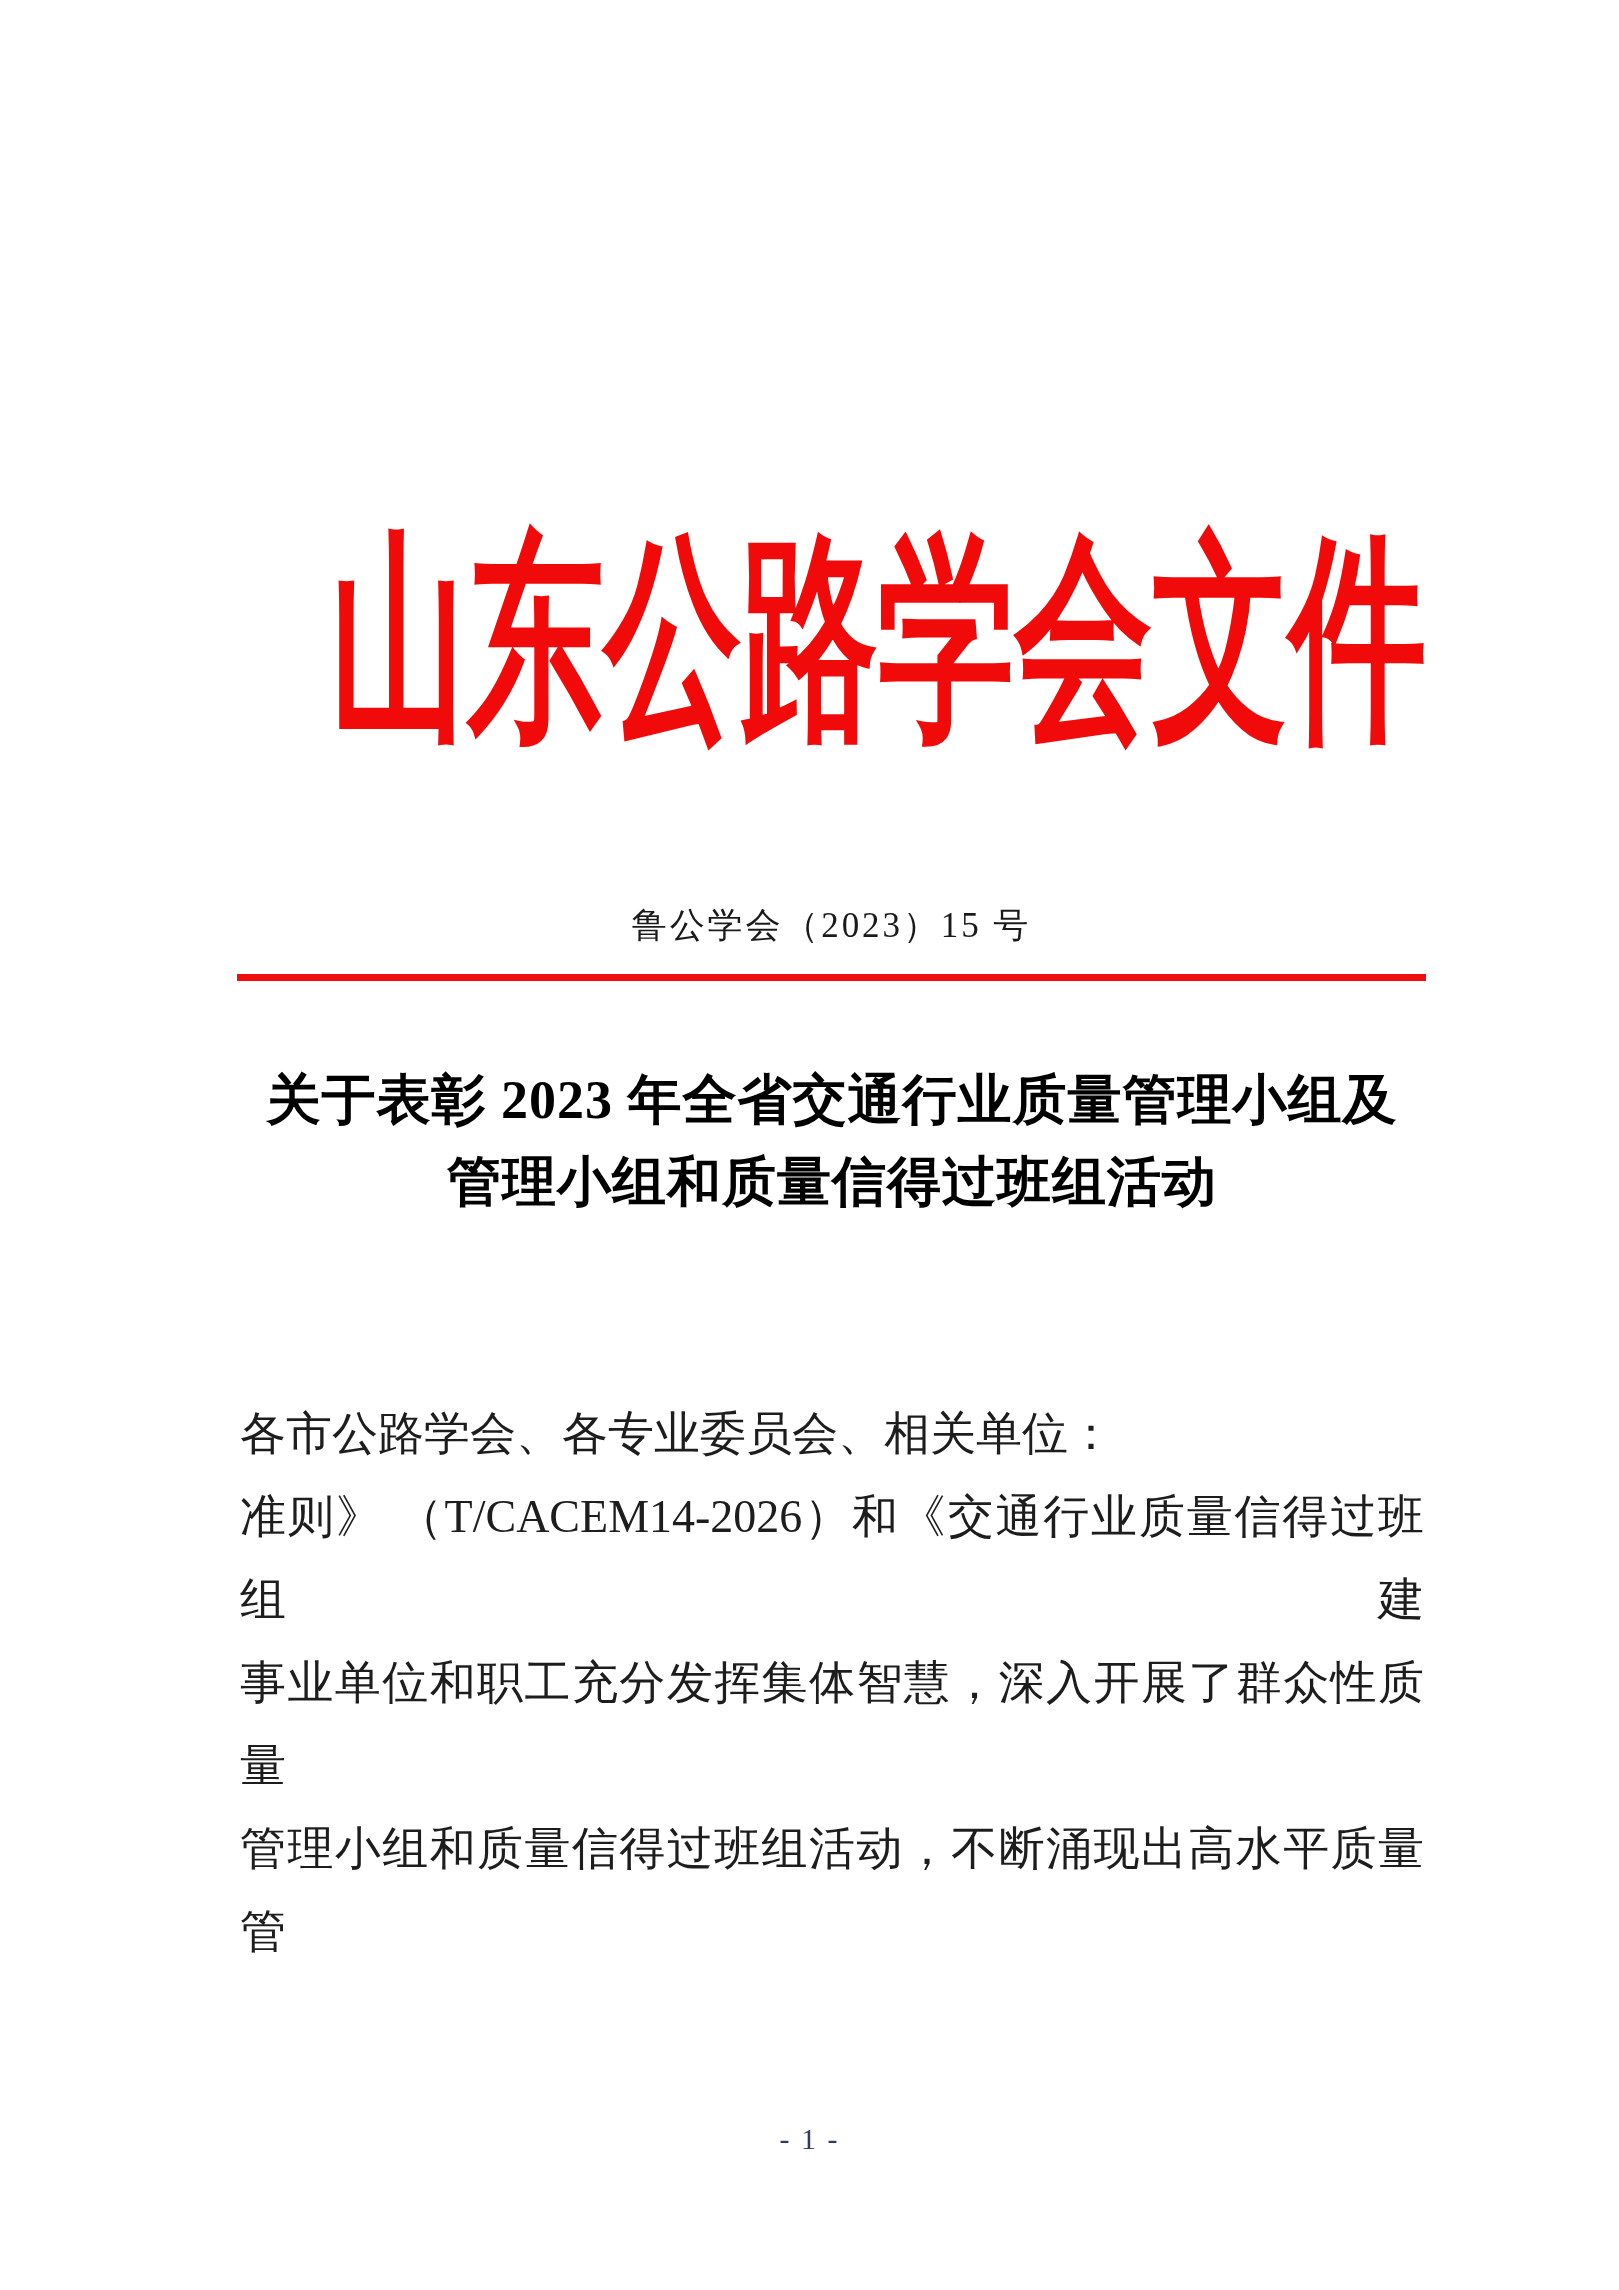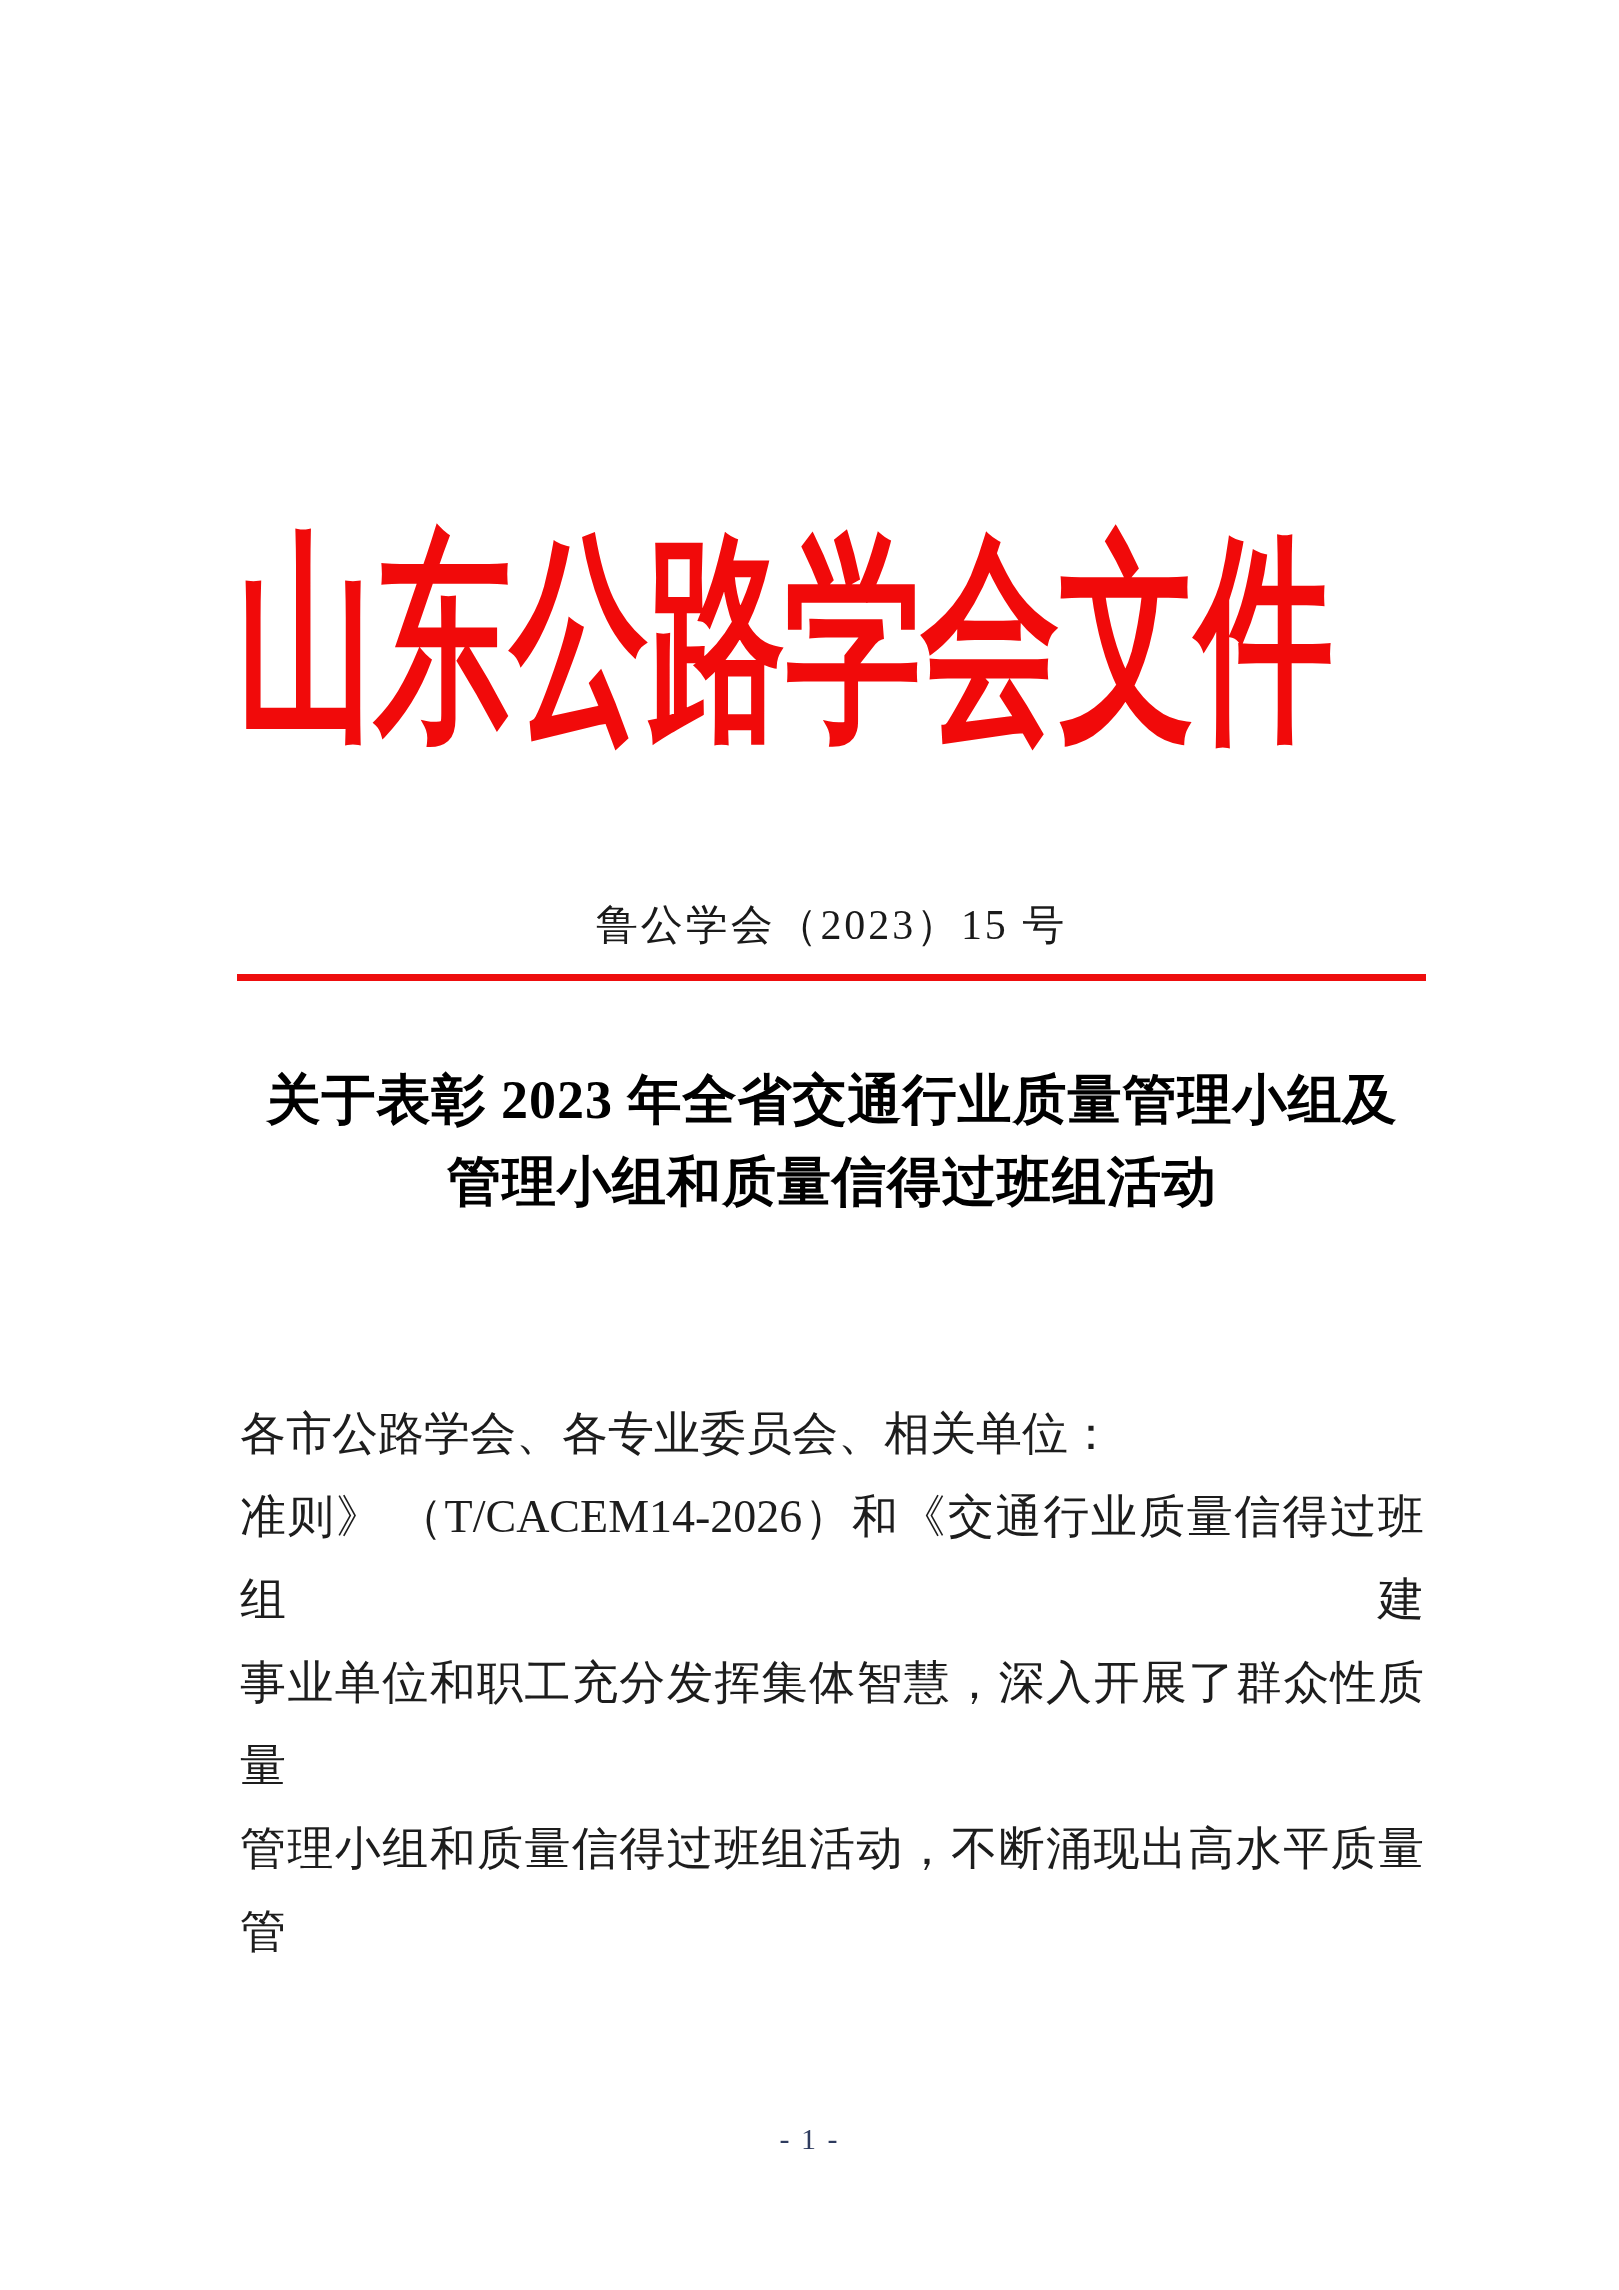--- a/index.html
+++ b/index.html
@@ -17,41 +17,41 @@
   }
   
   .letterhead {
     position: absolute;
     top: 527px;
     left: 237px;
     width: 1189px;
     height: 229px;
     display: flex;
     align-items: center;
-    justify-content: flex-start;
+    justify-content: flex-end;
   }
   .letterhead-text {
     display: inline-block;
     font-size: 137px;
     line-height: 1;
     font-weight: 700;
     color: #f10a0a;
     white-space: nowrap;
     letter-spacing: 0px;
     transform: scaleY(1.62);
     transform-origin: center center;
   }
   
   .doc-number {
     position: absolute;
     top: 898px;
     left: 237px;
     width: 1189px;
     text-align: center;
-    font-size: 42px;
+    font-size: 35px;
     line-height: 55px;
     color: #1a1a1a;
     letter-spacing: 2.9px;
     white-space: nowrap;
   }
   
   .red-rule {
     position: absolute;
     top: 974px;
     left: 237px;

